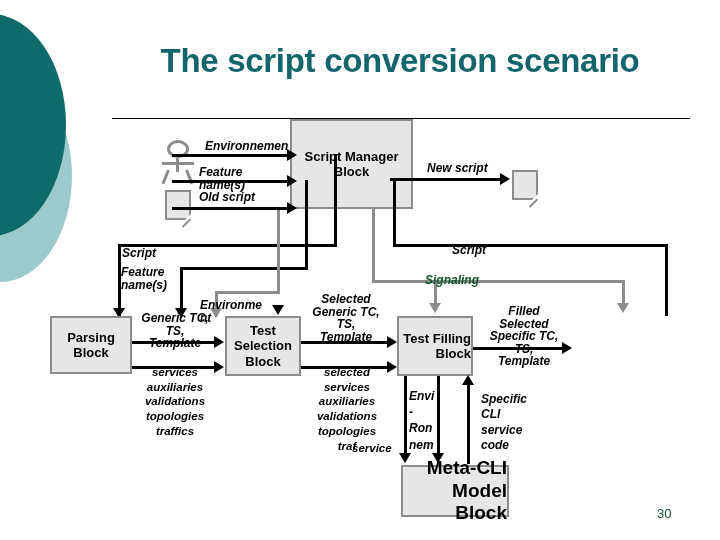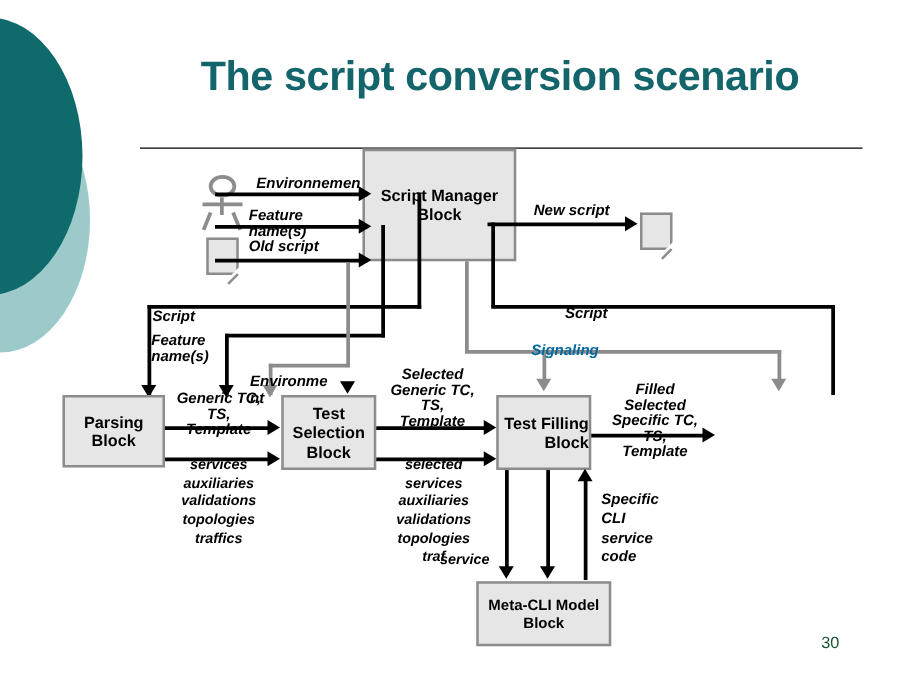--- a/index.html
+++ b/index.html
@@ -50,21 +50,21 @@
     line-height:1.18;
   }
   .lbl{
     position:absolute;
     font-weight:bold;
     color:#000;
     line-height:1.05;
     white-space:pre-line;
     font-style:italic;
   }
-  .lbl.gray{color:#0369a1;}
+  .lbl.gray{color:#14532d;}
 
   
   .ln{position:absolute;background:#000;}
   .lnh{height:3px;}
   .lnv{width:3px;}
   
   .ln.g{background:#8c8c8c;}
   .lnh.g{height:3px;}
   .lnv.g{width:3px;}
 
@@ -219,21 +219,21 @@
 Block</span>
   </div>
 
   <div class="box" style="left:397px;top:316px;width:76px;height:60px;font-size:13px;text-align:right;">
     <span>Test
 Filling
 Block</span>
   </div>
 
 
-  <div class="box" style="left:381px;top:465px;width:108px;height:52px;font-size:12px;">
+  <div class="box" style="left:401px;top:465px;width:108px;height:52px;font-size:19px;text-align:right;">
     <span>Meta-CLI
 Model Block</span>
   </div>
 
   <div class="ln lnh" style="left:132px;top:341px;width:86px;"></div>
   <div class="ar ar-r" style="left:214px;top:336px;"></div>
   <div class="ln lnh" style="left:132px;top:366px;width:86px;"></div>
   <div class="ar ar-r" style="left:214px;top:361px;"></div>
 
   <div class="lbl" style="left:136px;top:312px;font-size:12px;text-align:center;width:78px;">Generic TC,
@@ -272,20 +272,24 @@
 
   <div class="ln lnv" style="left:404px;top:376px;height:84px;"></div>
   <div class="ar ar-d" style="left:399px;top:453px;"></div>
 
   <div class="ln lnv" style="left:437px;top:376px;height:84px;"></div>
   <div class="ar ar-d" style="left:432px;top:453px;"></div>
 
   <div class="ln lnv" style="left:467px;top:384px;height:80px;"></div>
   <div class="ar ar-u" style="left:462px;top:375px;"></div>
 
+  <div class="lbl" style="left:409px;top:388px;font-size:12px;line-height:1.35;">Envi
+-
+Ron
+nem</div>
   <div class="lbl" style="left:481px;top:392px;font-size:12px;line-height:1.28;">Specific
 CLI
 service
 code</div>
 
   <div class="pageno">30</div>
 
 </div>
 
 </body></html>

